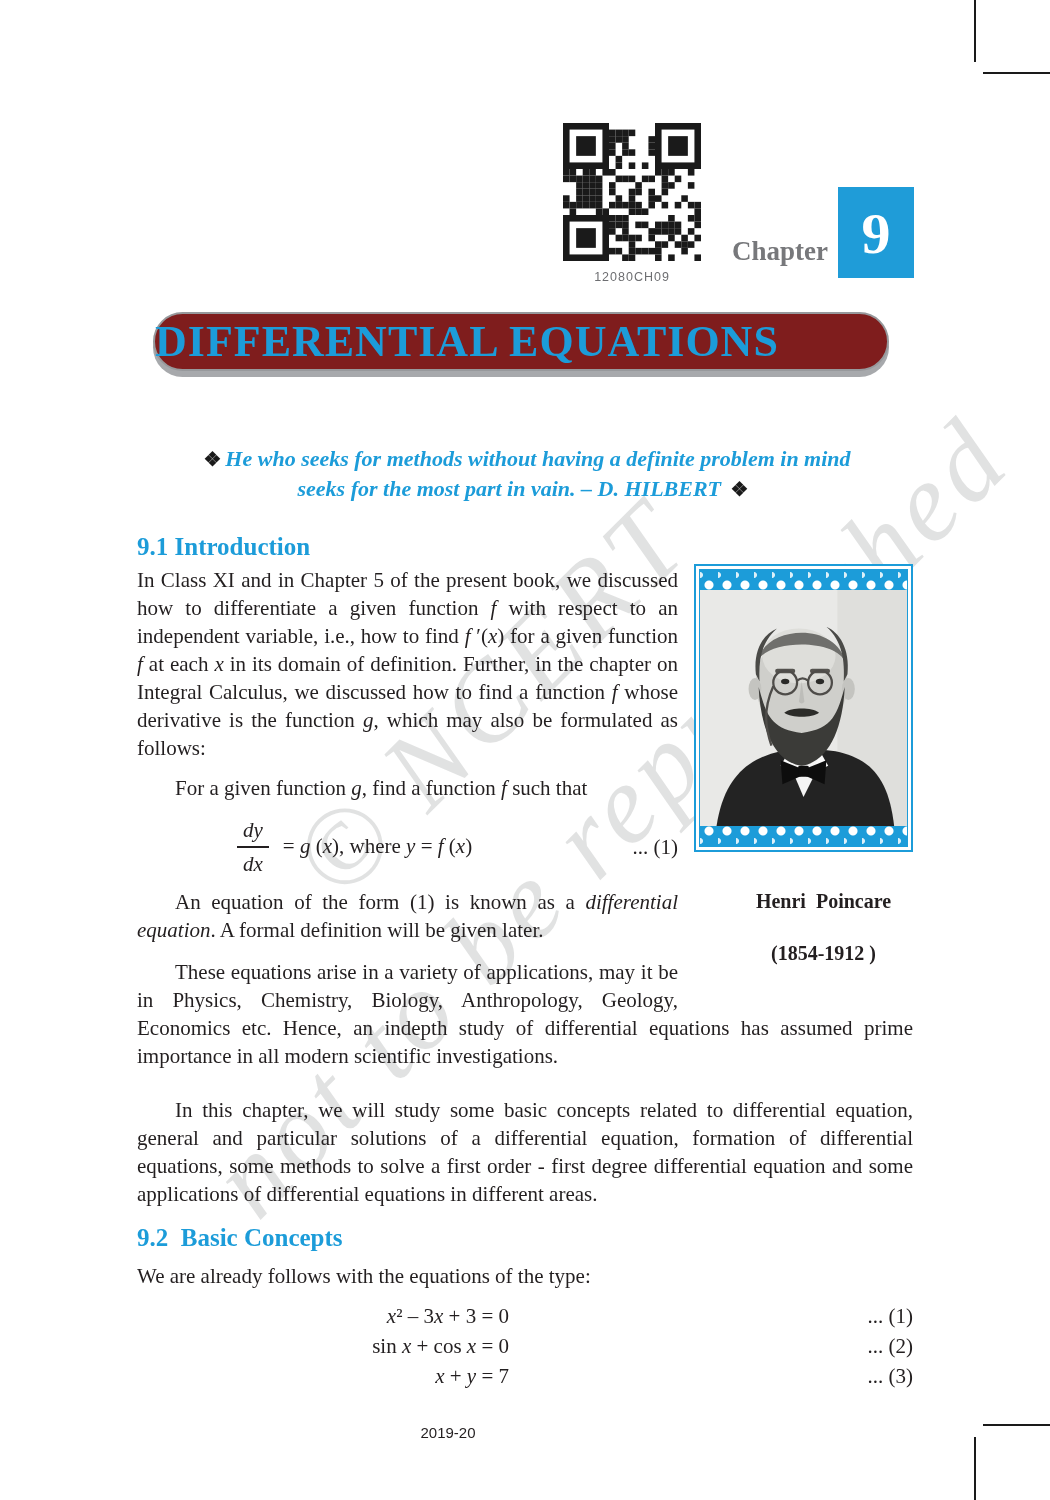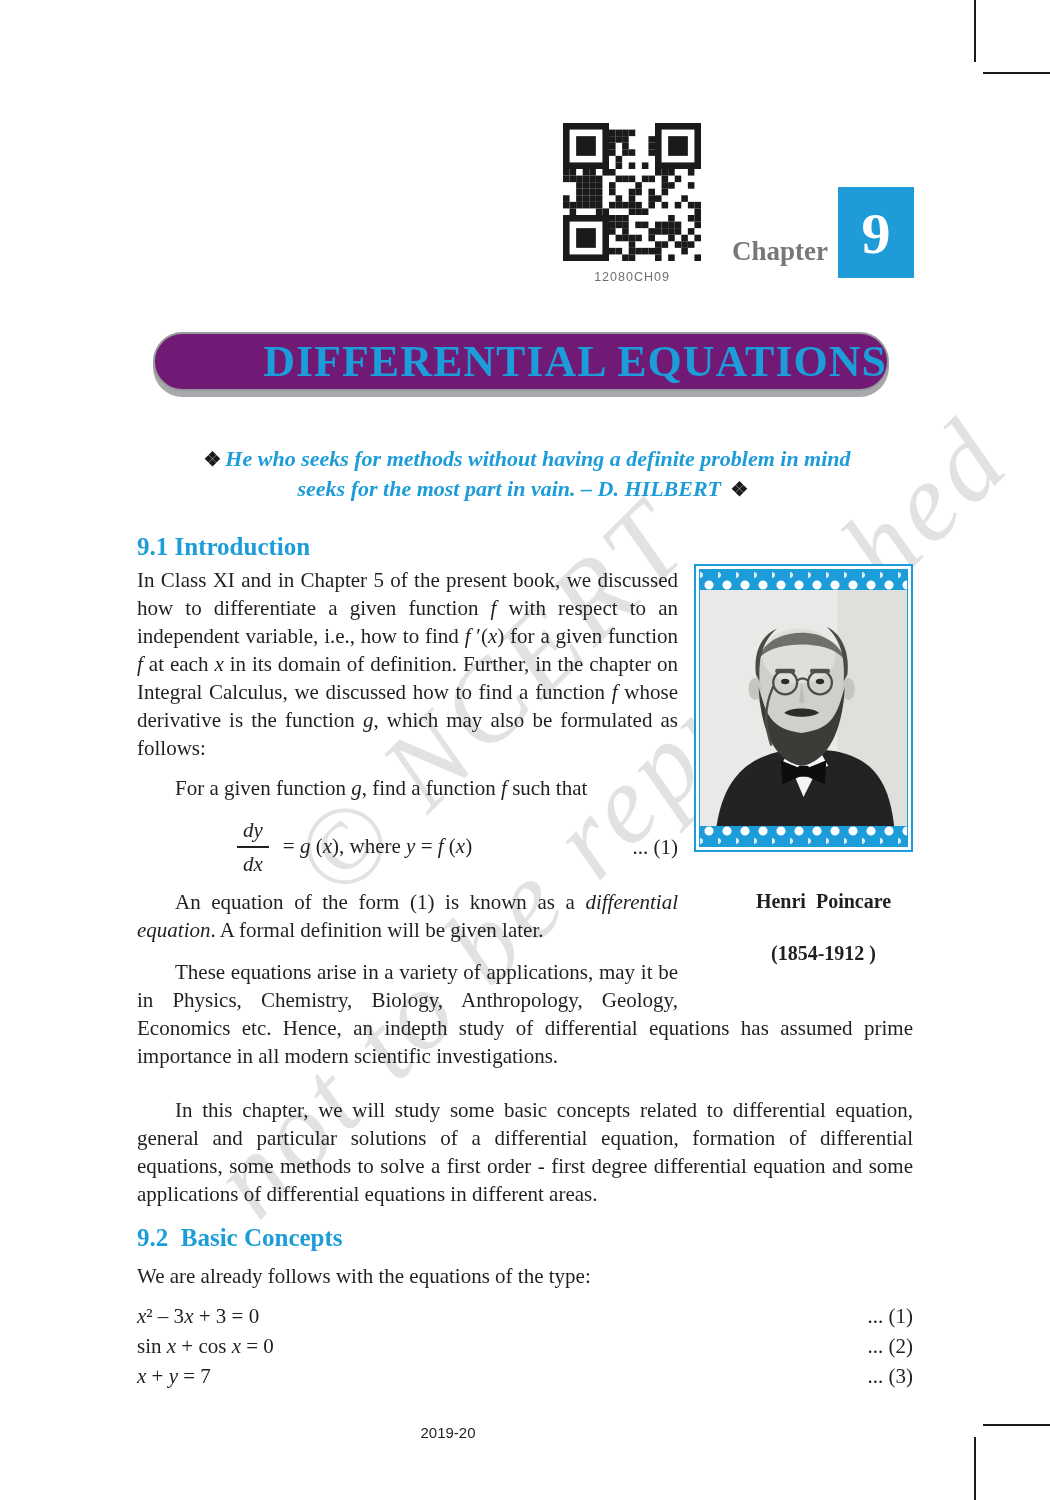--- a/index.html
+++ b/index.html
@@ -22,23 +22,23 @@
   .qr-label { margin-top:5px; font-family:"Liberation Sans", sans-serif; font-size:12.5px;
     letter-spacing:1px; color:#6d6e71; }
   .chapter-word { left:650px; top:236px; width:178px; text-align:right;
     font-size:27px; font-weight:bold; color:#77787b; }
   .chapter-box { left:838px; top:187px; width:76px; height:91px; background:#1f9cd8;
     text-align:center; }
   .chapter-num { display:block; padding-top:18px; font-size:58px; line-height:1;
     font-weight:bold; color:#ffffff; }
 
   
-  .banner { left:153px; top:332px; width:736px; height:59px; background:#701a75;
+  .banner { left:153px; top:312px; width:736px; height:59px; background:#7f1d1d;
     border:2px solid #97999c; border-radius:31px; box-shadow:0 6px 0 0 #a7a9ac;
-    text-align:right; }
+    text-align:left; }
   .banner span { display:block; line-height:55px; font-size:44px; font-weight:bold;
     letter-spacing:1px; color:#1c9cd9; }
 
   
   .quote { left:145px; top:444px; width:760px; text-align:center;
     font-size:22px; line-height:30px; font-weight:bold; font-style:italic; color:#1c9cd9; }
   .diamond { color:#1a1a1a; font-style:normal; font-size:20px; padding:0 4px; }
 
   
   .h-blue { font-weight:bold; color:#1c9cd9; white-space:pre-wrap; }
@@ -72,21 +72,21 @@
   .frac { display:inline-block; text-align:left; font-style:italic; margin-right:14px; }
   .frac .num { display:block; padding:0 6px 2px; border-bottom:2px solid #231f20; }
   .frac .den { display:block; padding:2px 6px 0; }
   .eq-rhs { padding-bottom:2px; }
   .eq-label-abs { position:absolute; right:0; top:50%; transform:translateY(-50%); }
 
   .h2 { margin:16px 0 10px 0; font-size:25px; }
   .lead { margin-bottom:12px; }
 
   .eqrow { position:relative; height:30px; font-size:21px; }
-  .expr { display:inline-block; width:372px; }
+  .expr { display:inline-block; width:372px; text-align:right; }
   .eqlabel { position:absolute; right:0; top:0; }
 
   .footer { left:0; top:1424px; width:896px; text-align:center;
     font-family:"Liberation Sans", sans-serif; font-size:15px; color:#231f20; }
 
   i { font-style:italic; }
 </style>
 </head>
 <body>
 

